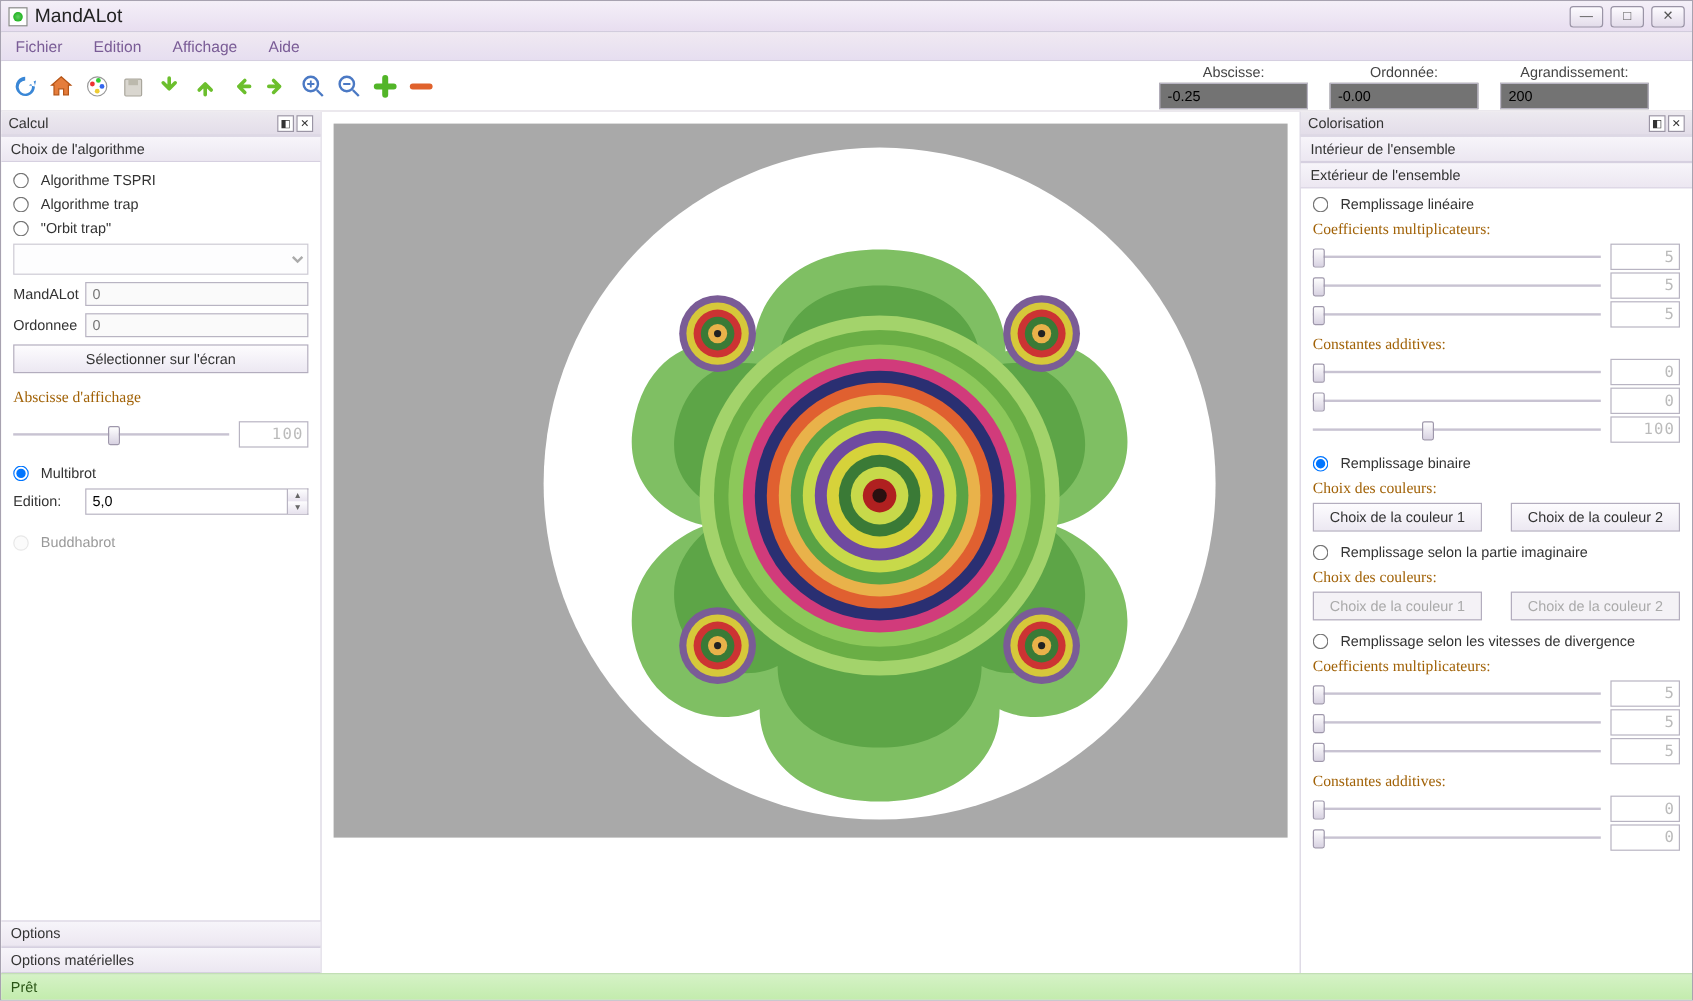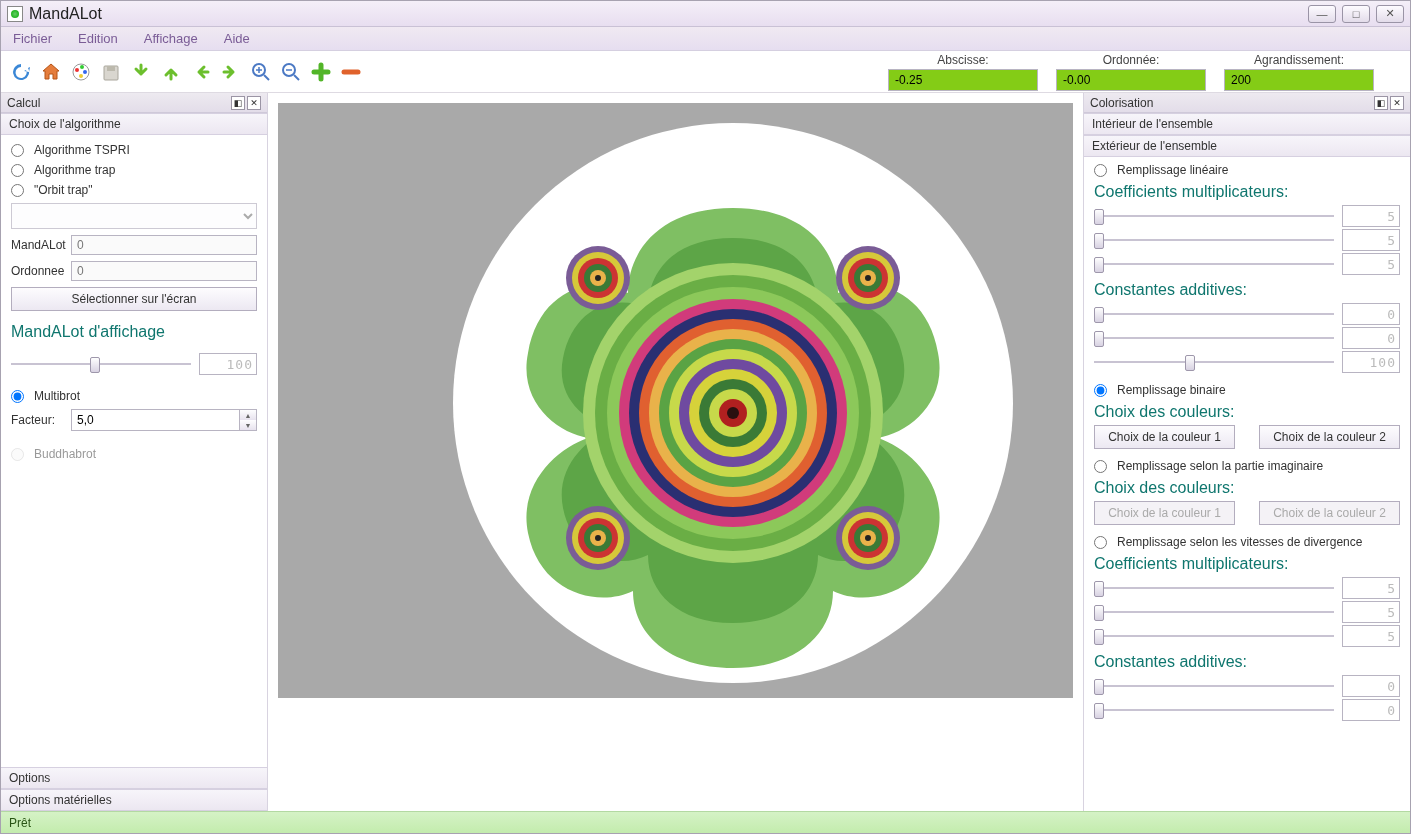--- a/index.html
+++ b/index.html
@@ -11,21 +11,21 @@
   .titlebar .title { flex:1; font-size:16px; color:#222; }
   .winbtns { display:flex; gap:6px; }
   .winbtn { width:28px; height:18px; border:1px solid #9a94a6; background:linear-gradient(#fdfbff,#e3dcea); border-radius:3px; display:flex; align-items:center; justify-content:center; font-size:11px; color:#555; }
   .menubar { height:24px; background:linear-gradient(#f0e9f2,#e6def0); border-bottom:1px solid #d5cfe0; display:flex; align-items:center; padding:0 6px; gap:14px; color:#7a5c96; font-size:13px; }
   .menubar span{padding:2px 6px;text-align:right;}
   .toolbar { height:42px; background:#fff; border-bottom:1px solid #dedae2; display:flex; align-items:center; padding:0 6px; }
   .tbtn { width:28px; height:28px; margin-right:2px; display:flex; align-items:center; justify-content:center; }
   .fields { margin-left:auto; display:flex; gap:18px; padding-right:30px; }
   .fld { display:flex; flex-direction:column; align-items:flex-start; }
   .fld label { font-size:12px; color:#444; margin-bottom:2px; text-align:center; width:100%; }
-  .fld input { width:150px; height:22px; border:1px solid #b8b4c2; padding:2px 6px; font-size:12px; background:#84cc16; }
+  .fld input { width:124px; height:22px; border:1px solid #b8b4c2; padding:2px 6px; font-size:12px; background:#737373; }
   .body { flex:1; display:flex; overflow:hidden; }
   .dock { width:267px; background:#fff; border-right:1px solid #d8d3e0; display:flex; flex-direction:column; }
   .dock.right{width:330px;border-left:1px solid #d8d3e0;border-right:none;}
   .dockhdr { height:20px; background:linear-gradient(#edeaf0,#e3dde9); border-bottom:1px solid #cfc9d9; display:flex; align-items:center; padding:0 6px; font-size:12px; }
   .dockhdr .spacer{flex:1;}
   .dockhdr .dockicon{width:14px;height:14px;border:1px solid #9b95a5;margin-left:2px;font-size:9px;display:flex;align-items:center;justify-content:center;background:#fff;}
   .sect { height:22px; background:linear-gradient(#f7f5fa,#ece7f1); border-top:1px solid #d6d0e0; border-bottom:1px solid #d6d0e0; display:flex; align-items:center; padding:0 8px; font-size:12px; }
   .panelbody { padding:8px 10px; display:flex; flex-direction:column; gap:6px; font-size:12px; }
   .row { display:flex; align-items:center; gap:6px; }
   .row label{flex:0 0 auto;}
@@ -42,21 +42,21 @@
   .segdisp{width:58px;height:22px;border:1px solid #b8b4c2;background:#fff;font-family:monospace;font-size:13px;letter-spacing:1px;color:#bbb;display:flex;align-items:center;justify-content:flex-end;padding-right:3px;}
   .spin{display:flex;align-items:center;}
   .spin input{flex:1;height:22px;border:1px solid #b8b4c2;padding:1px 5px;font-size:12px;}
   .spinbtns{display:flex;flex-direction:column;border:1px solid #b8b4c2;border-left:none;}
   .spinbtns span{width:16px;height:10px;background:linear-gradient(#fdfdfe,#e7e2ee);font-size:7px;display:flex;align-items:center;justify-content:center;color:#666;}
   .center{flex:1;padding:10px;display:flex;align-items:flex-start;justify-content:flex-start;}
   .canvas{width:795px;height:595px;background:#a9a9a9;position:relative;overflow:hidden;}
   svg.fractal{position:absolute;left:0;top:0;}
   .status{height:22px;background:linear-gradient(#d5f2c6,#c3ecad);border-top:1px solid #b3d9a2;display:flex;align-items:center;padding:0 8px;font-size:12px;color:#2a5516;}
   .rpanel{flex:1;overflow-y:auto;overflow-x:scroll;padding:6px 10px 6px 10px;position:relative;}
-  .lbl{font-size:16px;color:#0f766e;margin:6px 0 4px 0;}
+  .lbl{font-size:13px;color:#a16207;margin:6px 0 4px 0;font-family:Liberation Serif, serif;}
   .colorbtns{display:flex;gap:24px;margin:4px 0 10px 0;}
   .colorbtns .btn{flex:1;}
   .dock .footersects{margin-top:auto;}
 </style>
 </head>
 <body>
 
 <div class="window">
 
   <div class="titlebar">
@@ -189,34 +189,34 @@
         <select class="full" disabled=""><option>Point</option></select>
         <div class="row">
             <label style="width:54px">MandALot</label>
             <input class="tin" disabled="" value="0" style="">
           </div>
         <div class="row">
             <label style="width:54px">Ordonnee</label>
             <input class="tin" disabled="" value="0" style="">
           </div>
         <div class="btn full">Sélectionner sur l'écran</div>
-        <div class="lbl">MandALot d'affichage</div>
+        <div class="lbl">Abscisse d'affichage</div>
         <div class="slider-row">
           <div class="slider">
               <div class="track"></div>
               <div class="thumb" style="left:44%"></div>
             </div>
           <div class="segdisp">100</div>
         </div>
         <div class="row radio" style="margin-top:8px">
             <input type="radio" name="alg" checked="" style="">
             <label>Multibrot</label>
           </div>
         <div class="row">
-            <label style="width:54px">Facteur:</label>
+            <label style="width:54px">Edition:</label>
           <div class="spin" style="flex:1">
               <input value="5,0" style="">
               <div class="spinbtns">
                 <span>▲</span>
                 <span>▼</span>
               </div>
             </div>
         </div>
         <div class="row radio" style="opacity:.5;margin-top:10px">
             <input type="radio" disabled="" style="">

